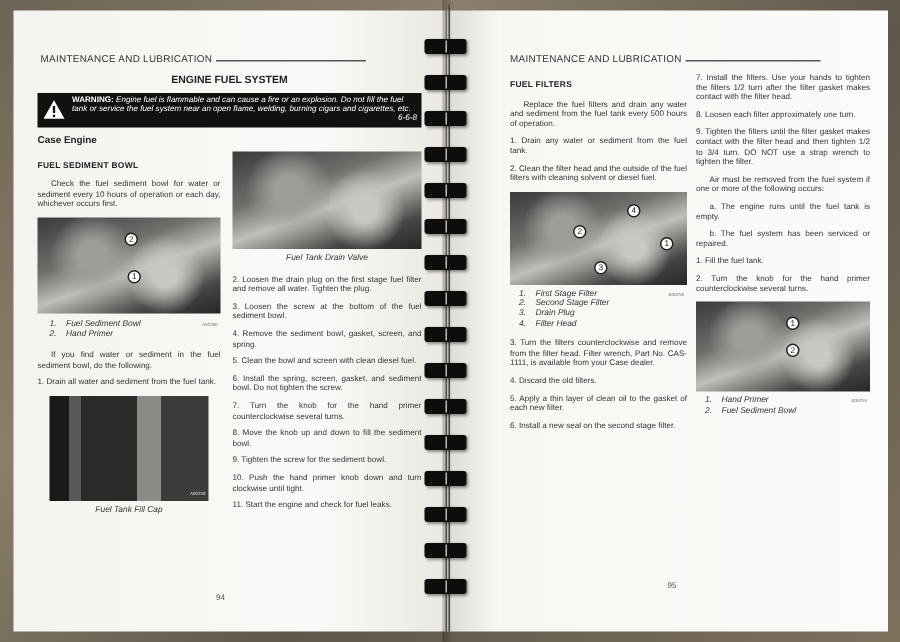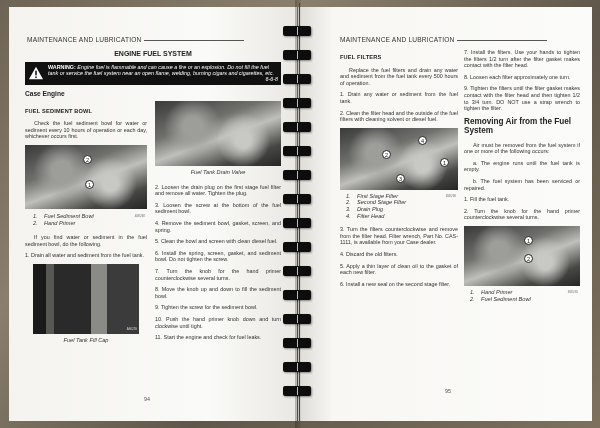--- a/index.html
+++ b/index.html
@@ -153,21 +153,20 @@
     <p>3.  Turn the filters counterclockwise and remove from the filter head. Filter wrench, Part No. CAS-1111, is available from your Case dealer.</p>
     <p>4.  Discard the old filters.</p>
     <p>5.  Apply a thin layer of clean oil to the gasket of each new filter.</p>
     <p>6.  Install a new seal on the second stage filter.</p>
   </div>
 
   <div class="col" style="left:166px; top:42px; width:116px;">
     <p>7.  Install the filters. Use your hands to tighten the filters 1/2 turn after the filter gasket makes contact with the filter head.</p>
     <p>8.  Loosen each filter approximately one turn.</p>
     <p>9.  Tighten the filters until the filter gasket makes contact with the filter head and then tighten 1/2 to 3/4 turn. DO NOT use a strap wrench to tighten the filter.</p>
-    <div class="h-big" style="margin:4px 0 6px 0;">Removing Air from the Fuel System</div>
     <p class="indent">Air must be removed from the fuel system if one or more of the following occurs:</p>
     <p class="indent">a.  The engine runs until the fuel tank is empty.</p>
     <p class="indent">b.  The fuel system has been serviced or repaired.</p>
     <p>1.  Fill the fuel tank.</p>
     <p>2.  Turn the knob for the hand primer counterclockwise several turns.</p>
     <div class="photo" style="height:60px;">
       <div class="callout" style="left:60px; top:10px;">1</div>
       <div class="callout" style="left:60px; top:28px;">2</div>
     </div>
     <div class="legend" style="margin:3px 0 0 6px; position:relative;">

